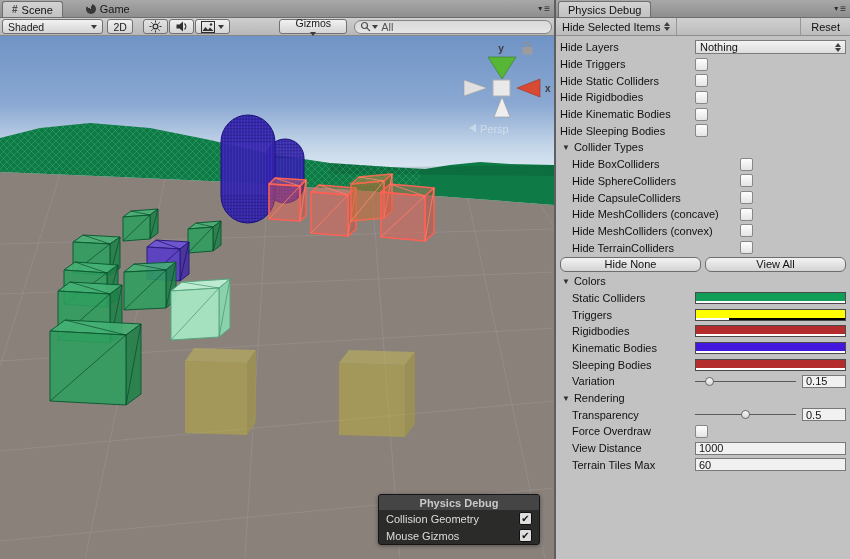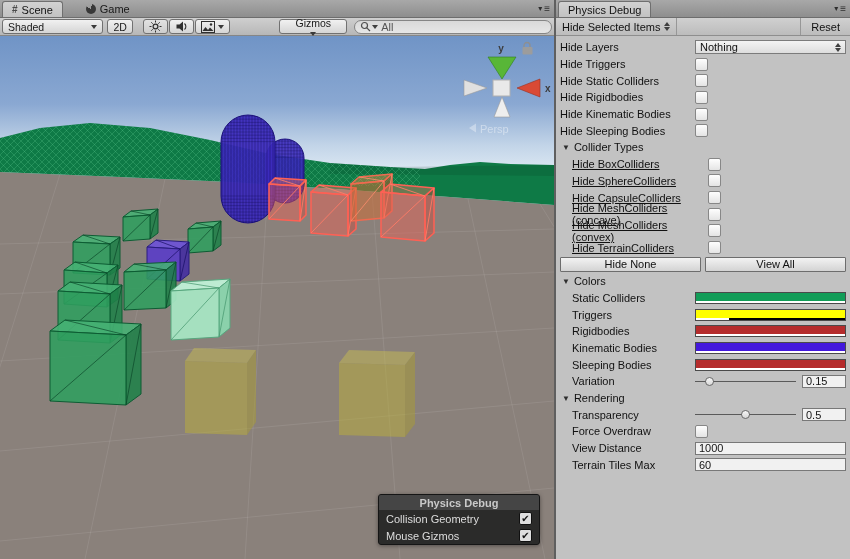--- a/index.html
+++ b/index.html
@@ -63,31 +63,31 @@
   .inspector { width:294px; display:flex; flex-direction:column; background:#c2c2c2; }
   .itoolbar { height:18px; background:linear-gradient(#d0d0d0,#bcbcbc); border-bottom:1px solid #8e8e8e;
     display:flex; align-items:stretch; }
   .itool-dd { display:flex; align-items:center; padding:0 6px; border-right:1px solid #979797; font-size:11px; }
   .reset-btn { margin-left:auto; display:flex; align-items:center; padding:0 10px; border-left:1px solid #979797; font-size:11px; }
   .rows { padding-top:3px; }
   .irow { display:flex; align-items:center; height:16.7px; padding:0 4px; font-size:11px; }
   .irow.ind { padding-left:16px; }
   .irow.fold { padding-left:6px; }
   .lbl135 { width:135px; }
-  .lbl168 { width:136px;text-decoration:underline; }
+  .lbl168 { width:168px; }
   .lbl123 { width:123px; }
   .flex1 { flex:1; }
   .tri { font-size:8px; color:#2e2e2e; margin-right:4px; }
   .cb { width:13px; height:13px; background:linear-gradient(#fefefe,#e4e4e4); border:1px solid #878787; border-radius:2px; }
   .dd { width:151px; height:14px; background:linear-gradient(#f3f3f3,#dddddd); border:1px solid #7b7b7b;
     border-radius:0; display:flex; align-items:center; padding:0 4px; }
   .dd .txt { flex:1; font-size:11px; }
   .btnrow { display:flex; height:17px; align-items:center; padding:0 2px; }
   .bigbtn { flex:1; height:15px; margin:10px 2px; background:linear-gradient(#f3f3f3,#d3d3d3);
-    border:1px solid #6d6d6d; border-radius:1px; display:flex; align-items:center; justify-content:center; font-size:11px; }
+    border:1px solid #6d6d6d; border-radius:6px; display:flex; align-items:center; justify-content:center; font-size:11px; }
   .swatch { width:151px; height:12px; border:1px solid #4a4a4a; background:#fff; display:flex; flex-direction:column; }
   .swcolor { flex:1; }
   .swalpha { height:2px; background:#000; }
   .swalpha .fill { height:100%; background:#fff; }
   .ctrl151 { width:151px; display:flex; align-items:center; }
   .slider { position:relative; flex:1; height:13px; margin-right:6px; }
   .slider .track { position:absolute; left:0; right:0; top:6px; height:1px; background:#5a5a5a; }
   .slider .thumb { position:absolute; top:2px; margin-left:-5px; width:9px; height:9px; border-radius:50%;
     background:linear-gradient(#f6f6f6,#d7d7d7); border:1px solid #6a6a6a; }
   .numfield { width:44px; height:13px; background:#f1f1f1; border:1px solid #787878; padding-left:3px;

